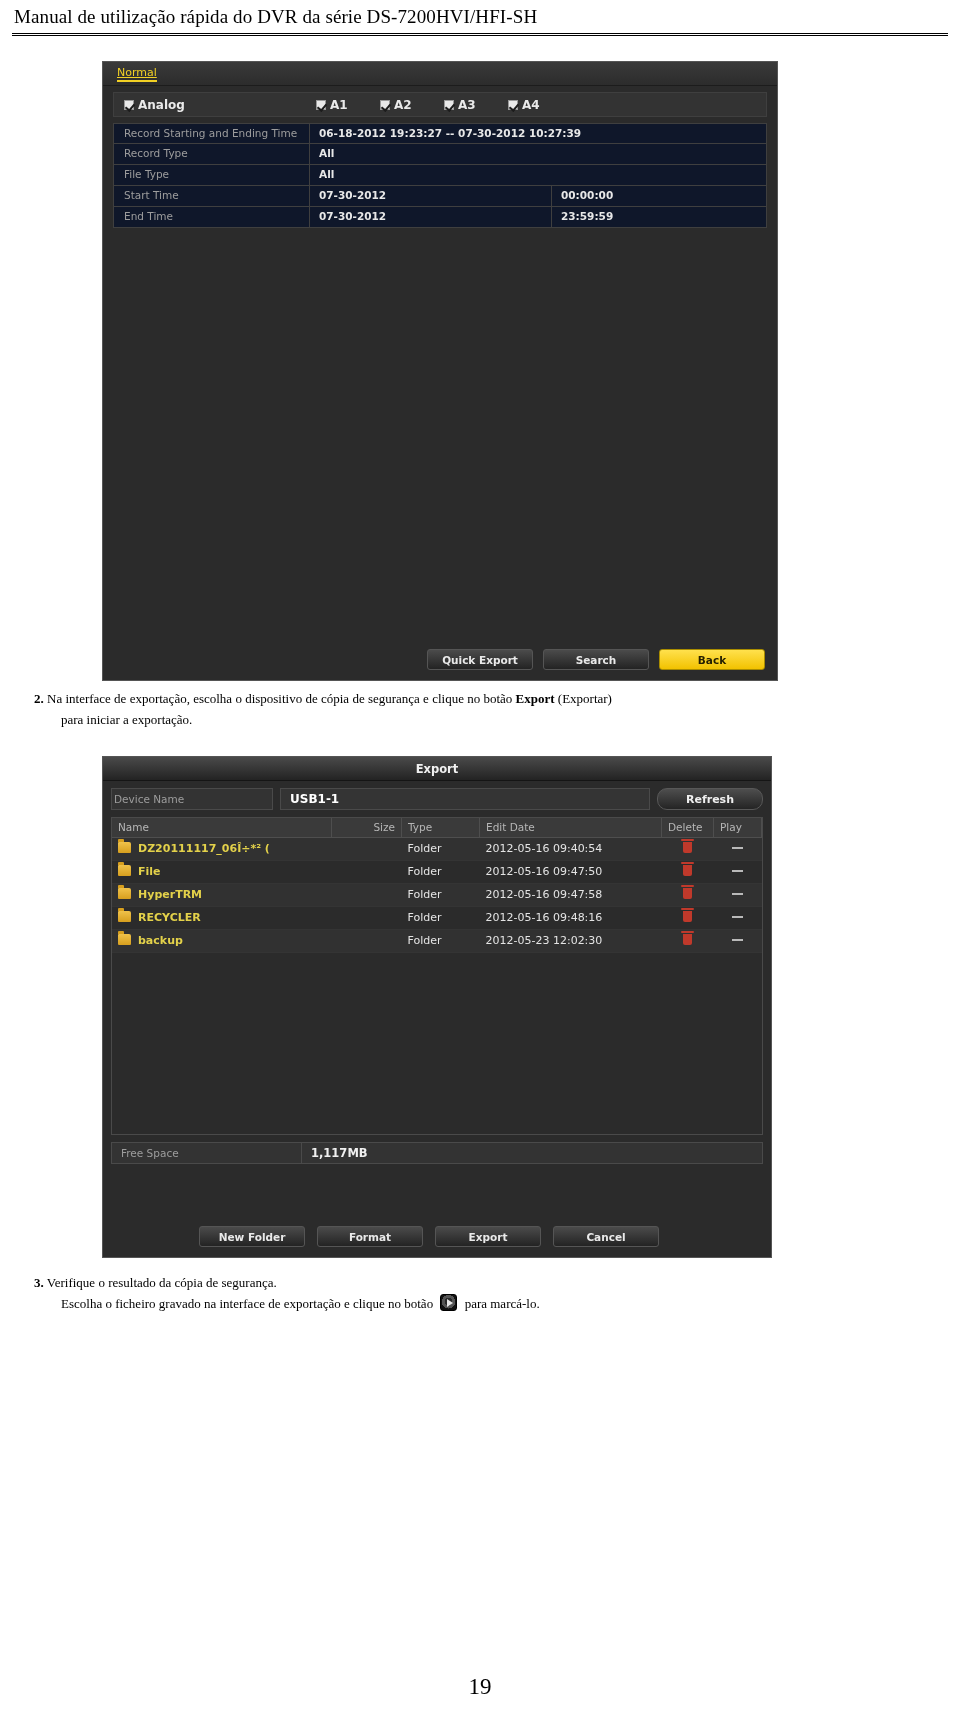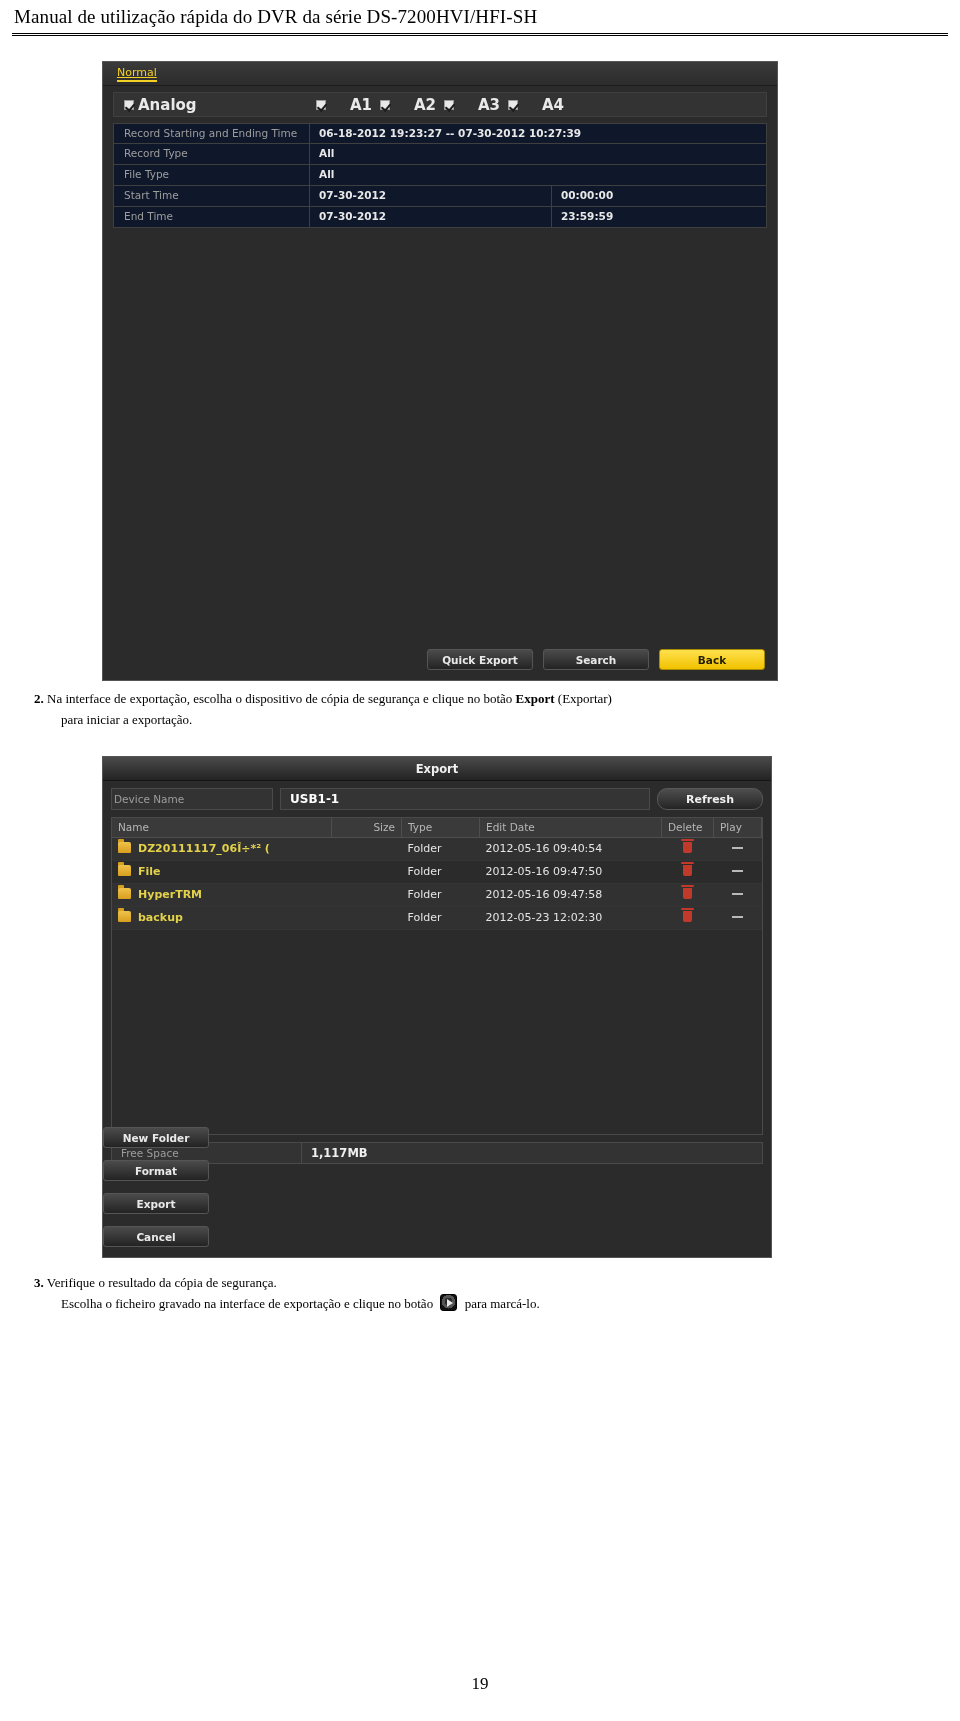--- a/index.html
+++ b/index.html
@@ -127,26 +127,26 @@
     content: "";
     position: absolute;
     left: 2px; top: 1px;
     width: 4px; height: 7px;
     border: solid #1c1c1c;
     border-width: 0 2px 2px 0;
     transform: rotate(40deg);
   }
   .chk .cl {
     color: #eaeaea;
-    font-size: 15px;
+    font-size: 12px;
     font-weight: bold;
     white-space: nowrap;
   }
   .chanrow .analog { width: 186px; flex: 0 0 186px; }
-  .chanrow .chan   { width: 58px;  flex: 0 0 58px; gap: 20px; }
+  .chanrow .chan   { width: 58px;  flex: 0 0 58px; }
   .frow .timecell {
     flex: 0 0 215px;
     border-left: 1px solid #3f3f3f;
     color: #e8e8e8;
     font-size: 10.5px;
     font-weight: bold;
     padding-left: 9px;
     line-height: 19px;
     height: 100%;
     position: relative;
@@ -376,21 +376,20 @@
     display: flex; align-items: center;
     padding-left: 9px;
   }
   #shot2 .btnbar2 {
     position: absolute;
     left: 0; right: 16px;
     bottom: 10px;
     display: flex;
     justify-content: center;
     gap: 12px;
-    flex-direction: column;
   }
 
   
   .instr {
     position: absolute;
     font-family: "Liberation Serif", serif;
     font-size: 13px;
     color: #000;
     line-height: 1.62;
   }
@@ -420,21 +419,21 @@
     border-bottom: 4px solid transparent;
     border-left: 6px solid #e8e8e8;
   }
 
   .page-number {
     position: absolute;
     left: 0; right: 0;
     top: 1674px;
     text-align: center;
     font-family: "Liberation Serif", serif;
-    font-size: 17px;
+    font-size: 23px;
     color: #000;
   }
 </style>
 </head>
 <body>
 
 <div class="page-header">
   <div class="title">Manual de utilização rápida do DVR da série DS-7200HVI/HFI-SH</div>
 </div>
 <div class="header-rule"></div>
@@ -556,20 +555,28 @@
           <td class="col-play"><span class="dash-icon"></span></td>
         </tr>
         <tr class="odd">
           <td class="name"><span class="folder-icon"></span><span>HyperTRM</span></td>
           <td class="col-size r"></td>
           <td class="col-type">Folder</td>
           <td class="col-date">2012-05-16 09:47:58</td>
           <td class="col-del"><span class="trash-icon"></span></td>
           <td class="col-play"><span class="dash-icon"></span></td>
         </tr>
+        <tr class="even">
+          <td class="name"><span class="folder-icon"></span><span>RECYCLER</span></td>
+          <td class="col-size r"></td>
+          <td class="col-type">Folder</td>
+          <td class="col-date">2012-05-16 09:48:16</td>
+          <td class="col-del"><span class="trash-icon"></span></td>
+          <td class="col-play"><span class="dash-icon"></span></td>
+        </tr>
         <tr class="odd">
           <td class="name"><span class="folder-icon"></span><span>backup</span></td>
           <td class="col-size r"></td>
           <td class="col-type">Folder</td>
           <td class="col-date">2012-05-23 12:02:30</td>
           <td class="col-del"><span class="trash-icon"></span></td>
           <td class="col-play"><span class="dash-icon"></span></td>
         </tr>
       </tbody>
     </table>

